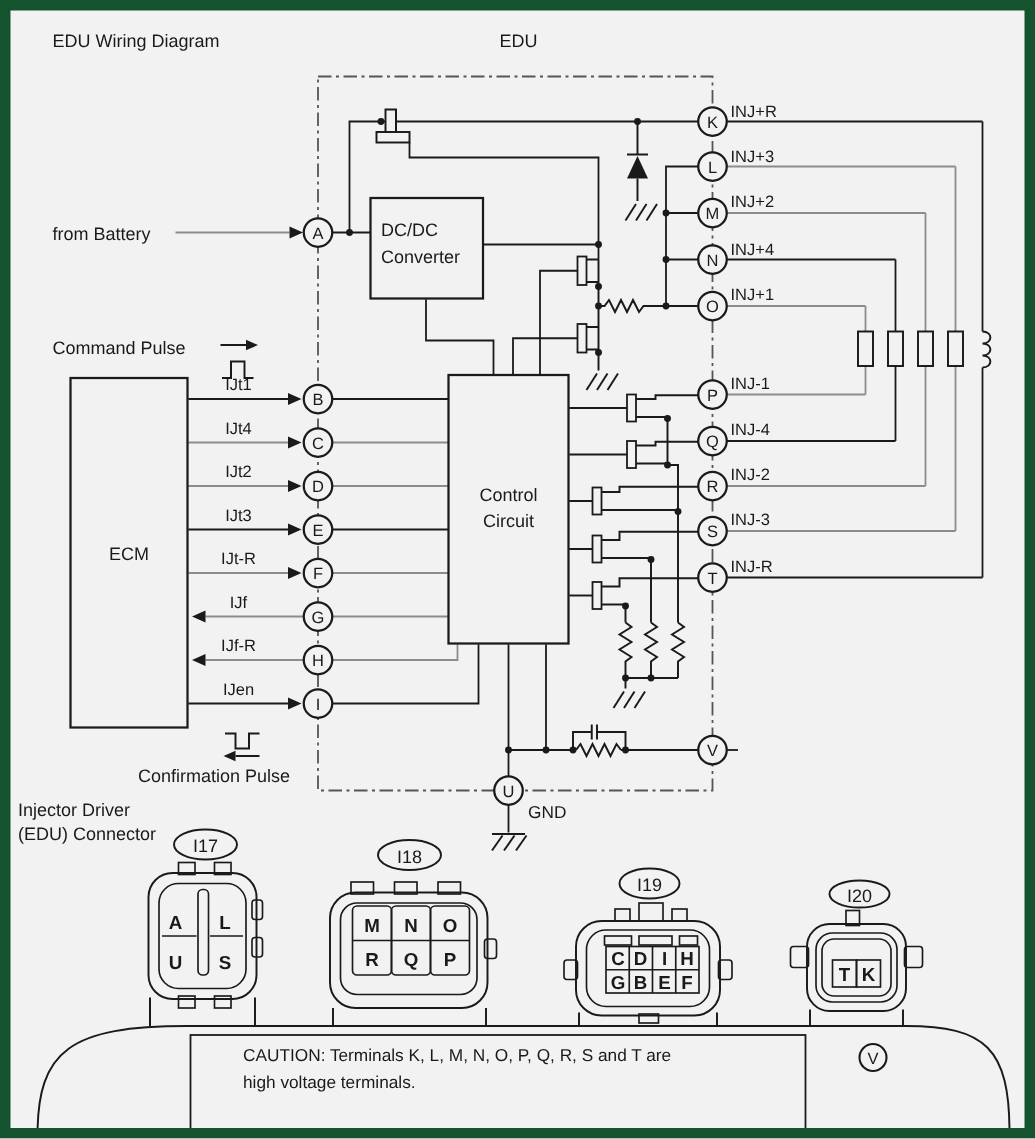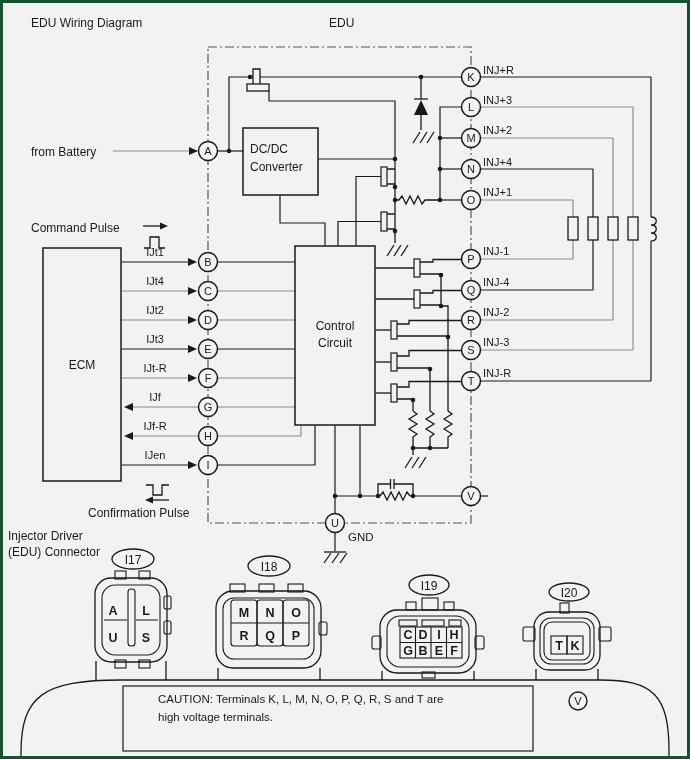--- a/index.html
+++ b/index.html
@@ -1,16 +1,16 @@
 <!DOCTYPE html>
 <html><head>
 <meta charset="utf-8">
 <style>
   html,body{margin:0;padding:0;background:#f0f0f0;}
-  .frame{width:690px;height:759px;position:relative;background:#f2f2f2;overflow:hidden;border:3px solid #14532d;box-sizing:border-box;}
+  .frame{width:690px;height:759px;position:relative;background:#f2f2f2;overflow:hidden;border:7px solid #14532d;box-sizing:border-box;}
   svg{display:block;}
   text{font-family:"Liberation Sans","DejaVu Sans",sans-serif;fill:#1a1a1a;}
   .t12{font-size:12px;}
   .t11{font-size:11px;}
   .t115{font-size:11.5px;}
   .tpin{font-size:12.5px;font-weight:600;}
   .tterm{font-size:11px;}
   .blk{stroke:#1a1a1a;fill:#f2f2f2;}
   .wireg{stroke:#8c8c8c;stroke-width:1.2;fill:none;}
   .wireb{stroke:#1a1a1a;stroke-width:1.2;fill:none;}

